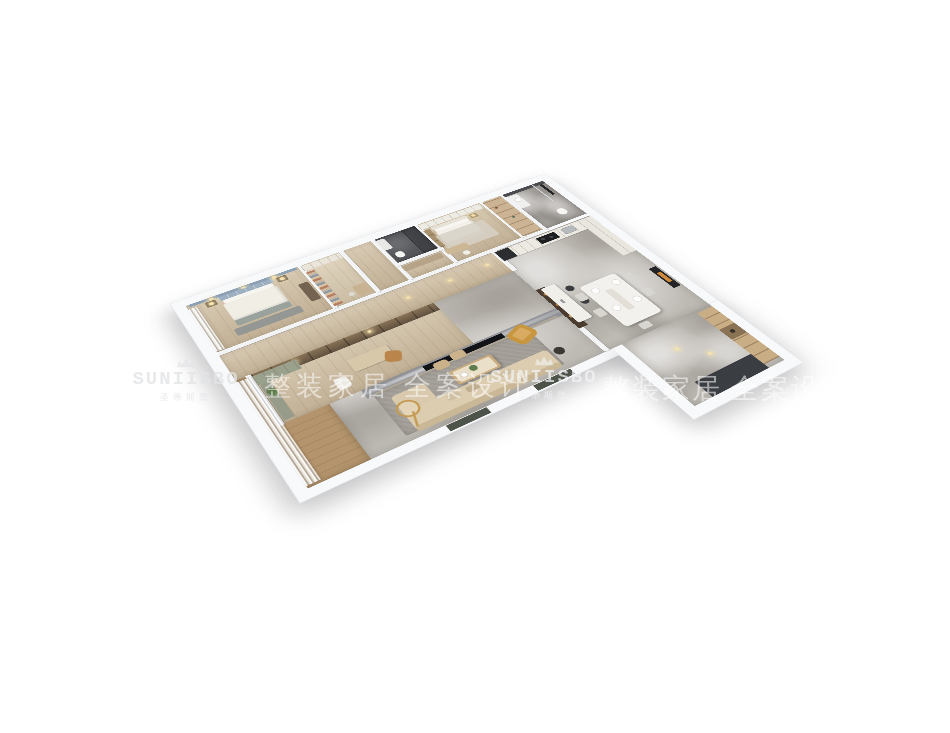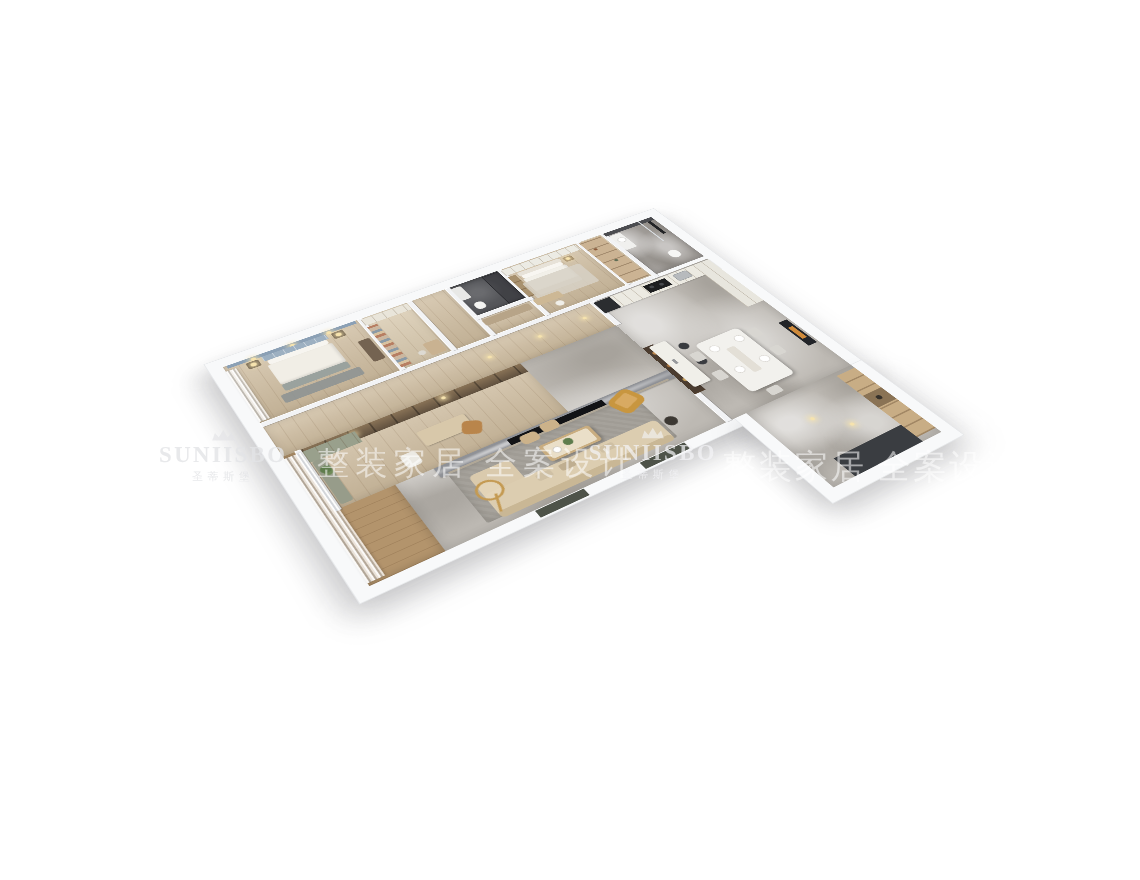--- a/index.html
+++ b/index.html
@@ -42,21 +42,21 @@
         radial-gradient(ellipse at 75% 40%,rgba(255,255,255,.35) 0 10%,rgba(0,0,0,0) 40%);
         box-shadow:0 1px 2px rgba(0,0,0,.3);}
   .doors{background-image:repeating-linear-gradient(90deg,rgba(100,80,55,.28) 0 1px,rgba(0,0,0,0) 1px 14px);}
   .shelflines{background-image:repeating-linear-gradient(0deg,rgba(90,65,40,.35) 0 2px,rgba(0,0,0,0) 2px 18px);}
   .glow{border-radius:50%;background:#f6e3ae;box-shadow:0 0 7px 3px rgba(246,227,174,.85);}
   .rnd{border-radius:50%;}
   .sm{border-radius:3px;}
   
   .wm{position:absolute;inset:0;z-index:10;pointer-events:none;}
   .wm-logo{position:absolute;text-align:center;color:rgba(244,244,246,.72);
-           font-family:Liberation Serif, serif;}
+           font-family:Liberation Mono, monospace;}
   .wm-logo .crown{display:block;margin:0 auto 1px auto;opacity:.85;}
   .wm-logo .en{font-size:19px;font-weight:600;letter-spacing:2px;line-height:1;}
   .wm-logo .cn{font-size:9px;letter-spacing:4px;margin-top:2px;}
   .wm-phrase{position:absolute;font-family:"Liberation Serif",serif;
            color:rgba(255,255,255,.55);font-size:27px;letter-spacing:5px;white-space:nowrap;}
 </style>
 </head>
 <body>
 
 <div class="stage">

